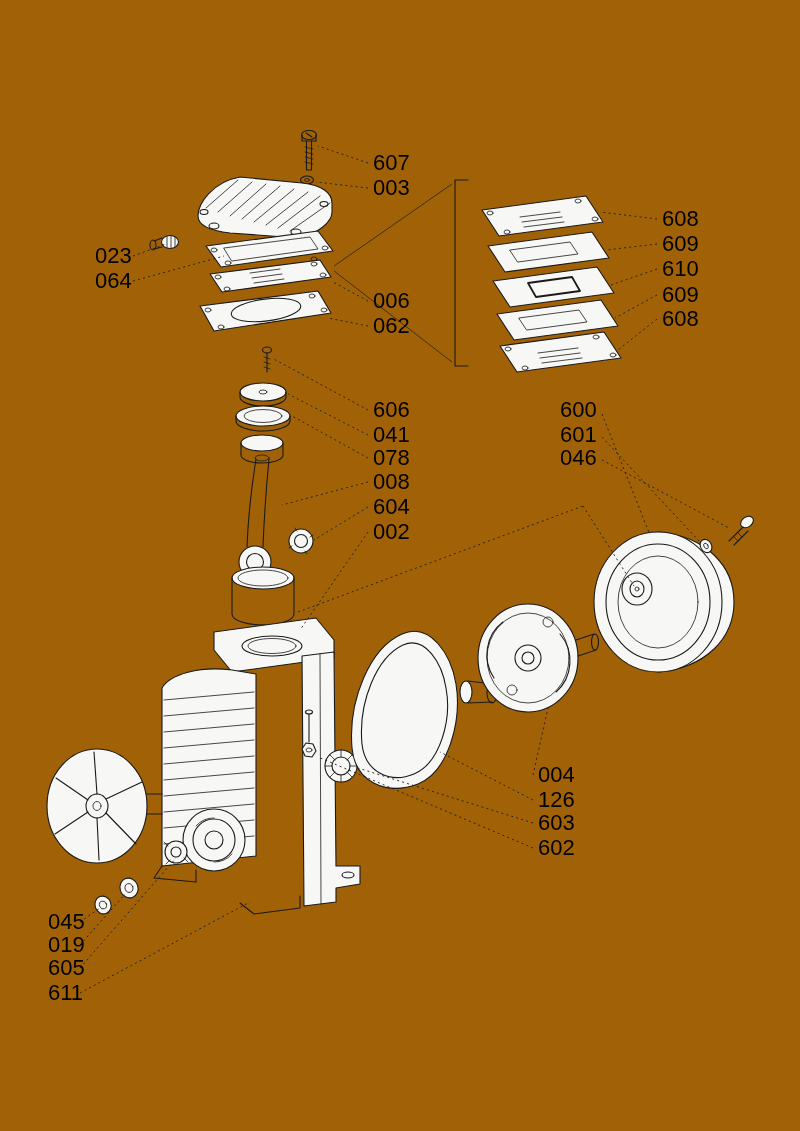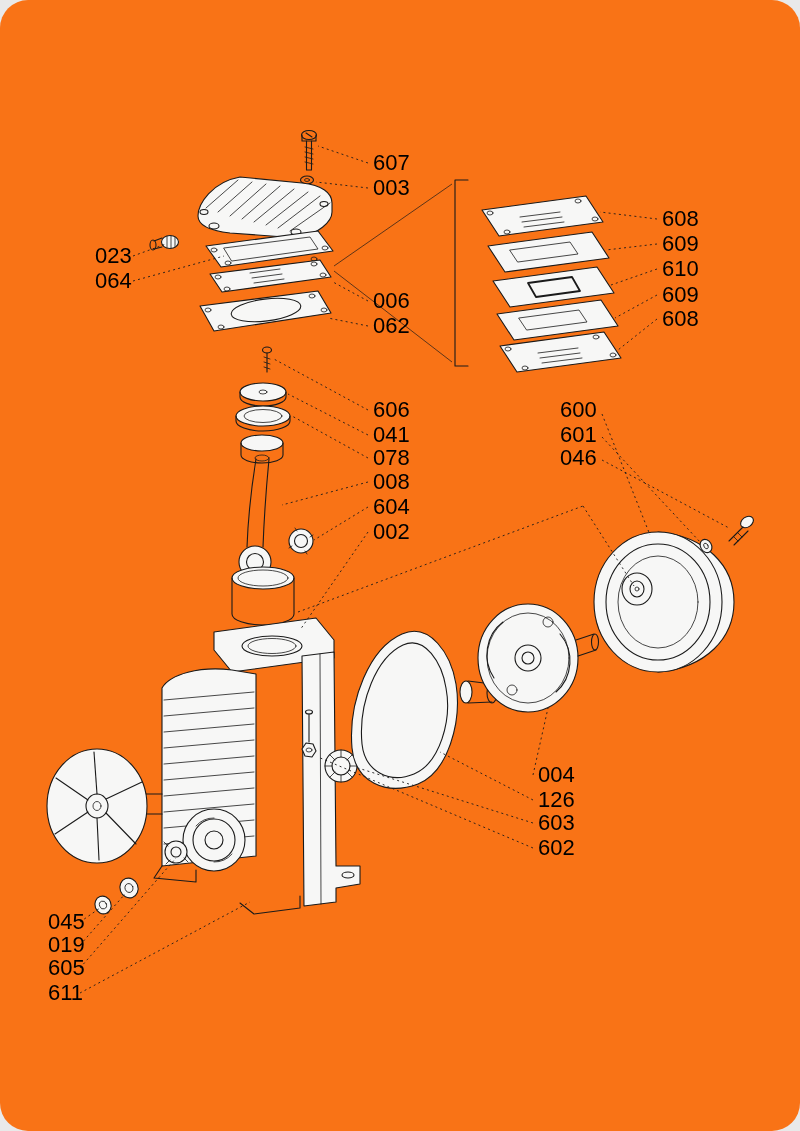--- a/index.html
+++ b/index.html
@@ -1,22 +1,21 @@
 <!DOCTYPE html>
 <html><head>
 <meta charset="utf-8">
 <style>
   html,body{margin:0;padding:0;background:#e9e9e9;}
   .stage{
     position:relative;
     width:800px;height:1131px;
-    background:#f97316;
+    background:#a16207;
     overflow:hidden;
     font-family:"Liberation Sans", sans-serif;
-    border-radius:28px;
   }
   svg{position:absolute;left:0;top:0;}
   .ln{fill:none;stroke:#1a1a1a;stroke-width:1.1;stroke-linecap:round;stroke-linejoin:round;}
   .thin{stroke-width:0.8;}
   .bold{stroke-width:1.8;}
   .fillbg{fill:#f7f7f6;}
   .leader{fill:none;stroke:#1a1a1a;stroke-width:0.9;stroke-dasharray:2,3.2;}
   .solidlead{fill:none;stroke:#1a1a1a;stroke-width:0.7;}
   .teeth{fill:none;stroke:#1a1a1a;stroke-width:8;stroke-dasharray:2.4,3.4;opacity:.85;}
   .beltteeth{fill:none;stroke:#1a1a1a;stroke-width:6;stroke-dasharray:1.8,3.4;opacity:.8;}

